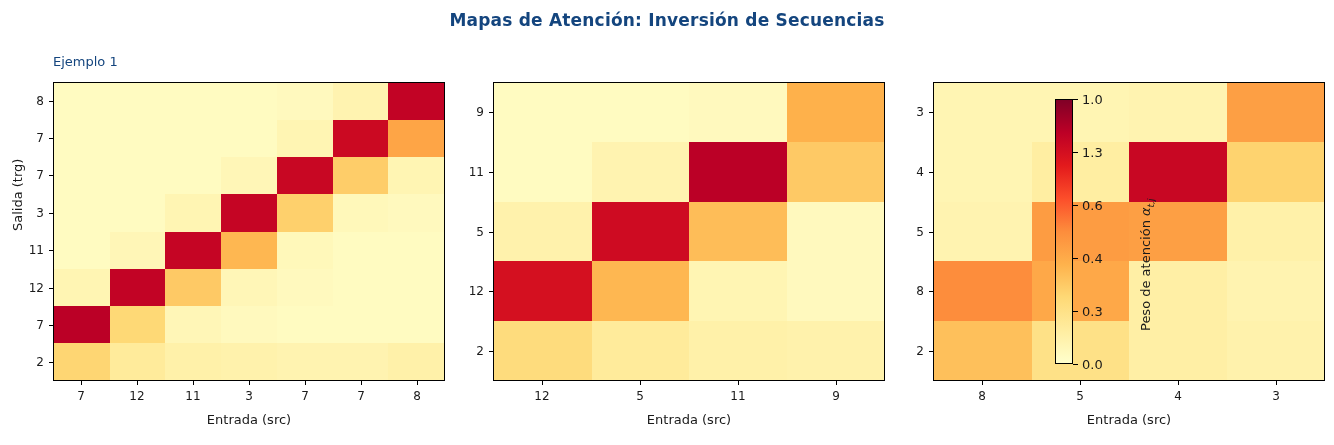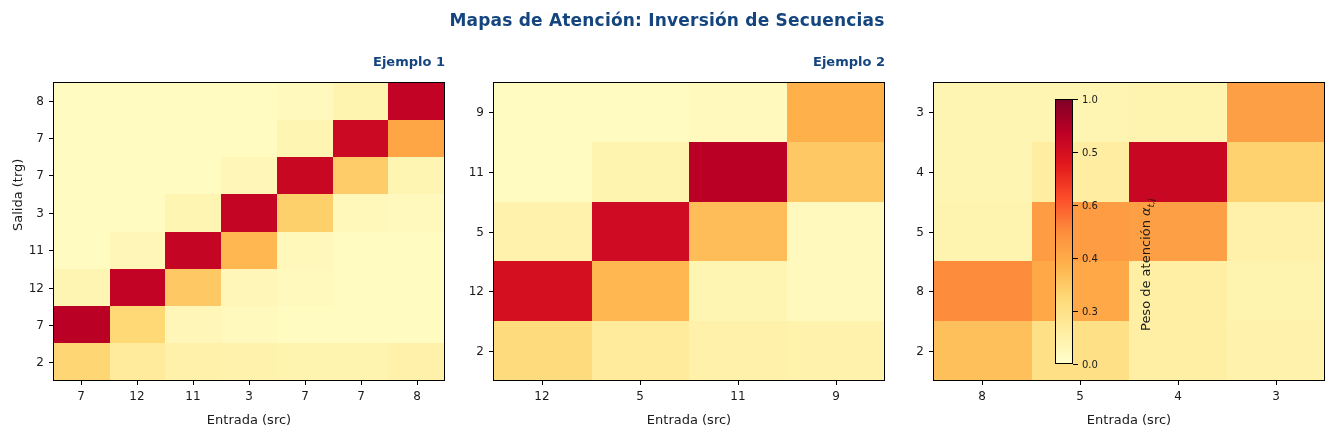--- a/index.html
+++ b/index.html
@@ -38,23 +38,23 @@
     position: absolute;
     top: 82px;
     height: 299px;
   }
 
   .panel-title {
     position: absolute;
     left: 0;
     top: -28px;
     width: 100%;
-    text-align: right;
-    font-size: 13px;
-    font-weight: bold;
+    text-align: left;
+    font-size: 13px;
+    font-weight: normal;
     color: #14457e;
   }
 
   .heat {
     position: absolute;
     left: 0; top: 0;
     width: 100%;
     height: 100%;
     display: grid;
     border: 1.2px solid #000000;
@@ -151,21 +151,21 @@
   .cb-tick {
     position: absolute;
     left: 18px;
     width: 5px;
     height: 1.2px;
     background: #000;
   }
   .cb-ticklabel {
     position: absolute;
     left: 27px;
-    font-size: 10px;
+    font-size: 13px;
     color: #1a1a1a;
     transform: translateY(-50%);
     white-space: nowrap;
   }
   #cb-label {
     position: absolute;
     left: 83px;
     top: 232px;
     font-size: 13px;
     color: #1a1a1a;
@@ -276,21 +276,20 @@
       <div class="ytick-mark" style="top: 168.188px;"></div>
       <div class="ytick" style="top: 205.562px;">12</div>
       <div class="ytick-mark" style="top: 205.562px;"></div>
       <div class="ytick" style="top: 242.938px;">7</div>
       <div class="ytick-mark" style="top: 242.938px;"></div>
       <div class="ytick" style="top: 280.312px;">2</div>
       <div class="ytick-mark" style="top: 280.312px;"></div>
     </div>
 
   <div class="panel" id="panel-1" style="left: 493px; width: 392px;">
-    <div class="panel-title">Ejemplo 2</div>
     <div class="heat" style="grid-template-columns: repeat(4, 1fr); grid-template-rows: repeat(5, 1fr);">
         <div class="cell" style="background: rgb(255, 251, 193);"></div>
         <div class="cell" style="background: rgb(255, 251, 193);"></div>
         <div class="cell" style="background: rgb(255, 249, 190);"></div>
         <div class="cell" style="background: rgb(254, 177, 75);"></div>
         <div class="cell" style="background: rgb(255, 251, 193);"></div>
         <div class="cell" style="background: rgb(255, 243, 176);"></div>
         <div class="cell" style="background: rgb(187, 0, 38);"></div>
         <div class="cell" style="background: rgb(254, 201, 101);"></div>
         <div class="cell" style="background: rgb(255, 242, 172);"></div>
@@ -376,18 +375,18 @@
     <div id="cb-label"><span>Peso de atención </span><span class="alpha">α</span><span class="sub">t,j</span></div>
   <div class="cb-tick" style="top: 265px;"></div>
       <div class="cb-ticklabel" style="top: 265px;">0.0</div>
       <div class="cb-tick" style="top: 212px;"></div>
       <div class="cb-ticklabel" style="top: 212px;">0.3</div>
       <div class="cb-tick" style="top: 159px;"></div>
       <div class="cb-ticklabel" style="top: 159px;">0.4</div>
       <div class="cb-tick" style="top: 106px;"></div>
       <div class="cb-ticklabel" style="top: 106px;">0.6</div>
       <div class="cb-tick" style="top: 53px;"></div>
-      <div class="cb-ticklabel" style="top: 53px;">0.5</div>
+      <div class="cb-ticklabel" style="top: 53px;">1.3</div>
       <div class="cb-tick" style="top: 0px;"></div>
       <div class="cb-ticklabel" style="top: 0px;">1.0</div>
     </div>
 
 </div>
 
 </body></html>

